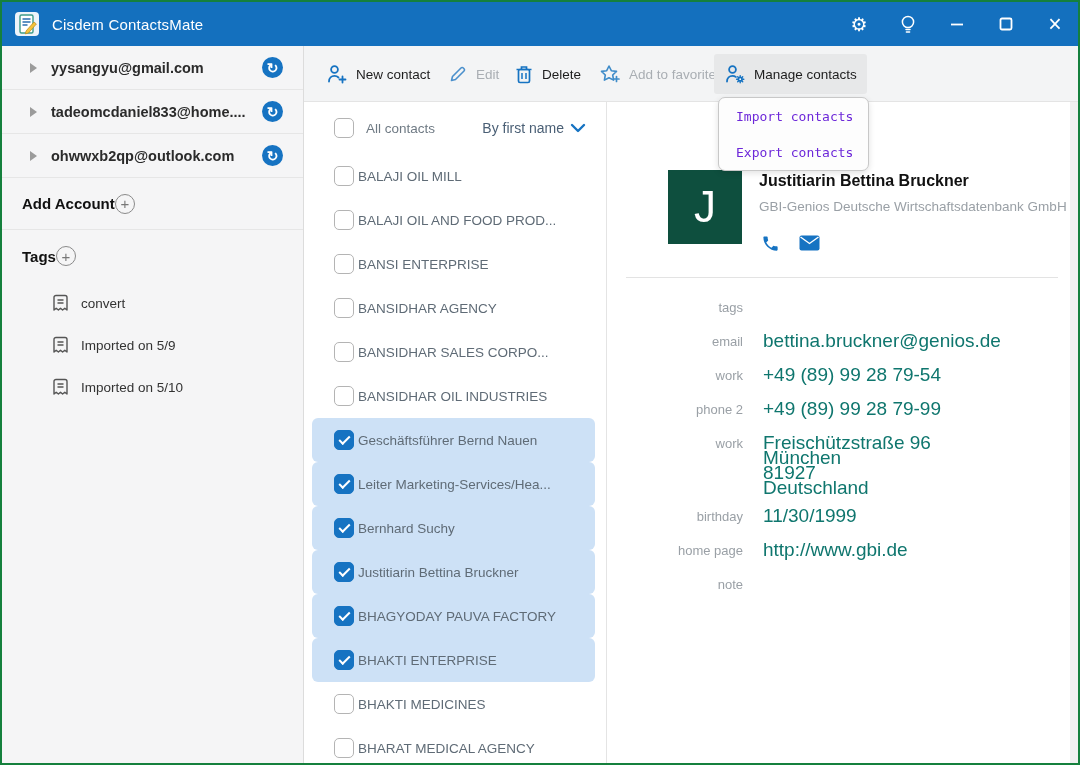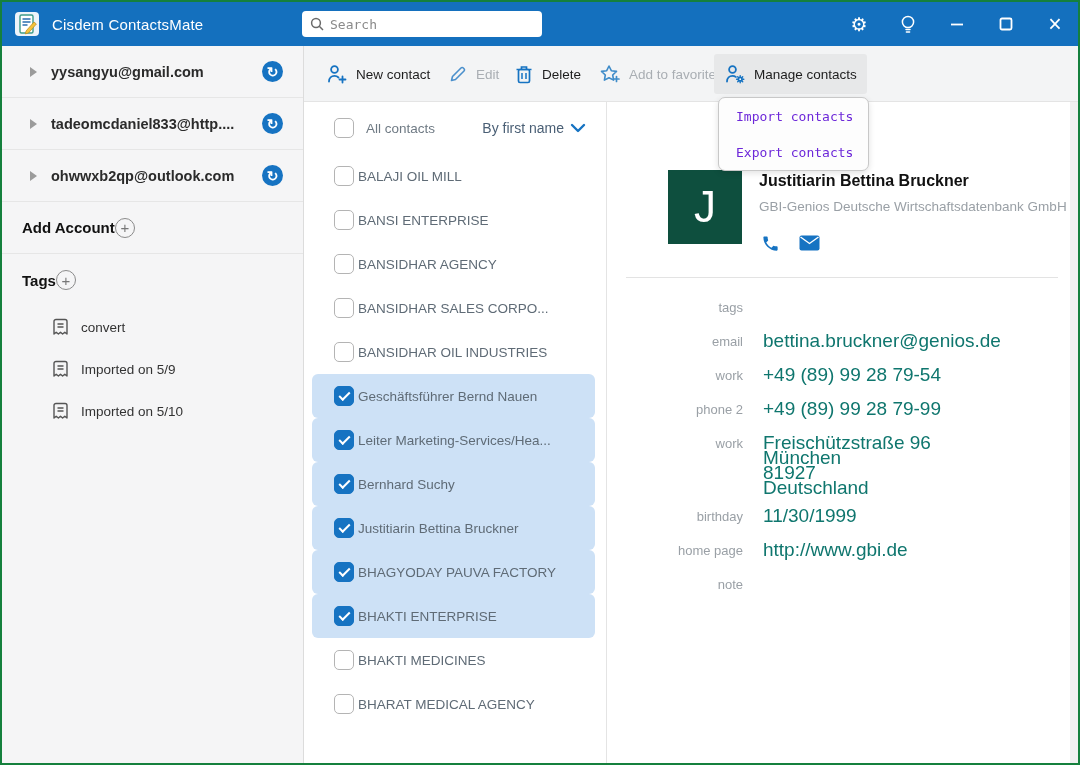--- a/index.html
+++ b/index.html
@@ -18,21 +18,21 @@
   .searchbox input{ border:none; outline:none; width:100%; margin-left:6px;
                     font-family:"DejaVu Sans Mono", monospace; font-size:13px; color:#333; }
   .searchbox input::placeholder{ color:#8a8a8a; }
   .tb-right{ margin-left:auto; display:flex; align-items:center; gap:27px; margin-right:12px; }
   .tb-ico{ color:#fff; width:22px; height:22px; display:flex; align-items:center;
            justify-content:center; font-size:19px; line-height:1; cursor:default; }
 
   
   .sidebar{ position:absolute; top:44px; left:0; width:302px; bottom:0; background:#f5f5f6;
             border-right:1px solid #dcdcdc; }
-  .acct-row{ height:52px; display:flex; align-items:center; border-bottom:1px solid #e6e6e6;
+  .acct-row{ height:44px; display:flex; align-items:center; border-bottom:1px solid #e6e6e6;
              padding:0 20px 0 28px; }
   .tri{ width:0; height:0; border-left:7px solid #9b9b9b; border-top:5px solid transparent;
         border-bottom:5px solid transparent; margin-right:14px; flex:0 0 auto; }
   .acct-label{ font-size:14.5px; font-weight:bold; color:#2b2b2b; white-space:nowrap;
                overflow:hidden; flex:1; }
   .sync{ width:21px; height:21px; border-radius:50%; background:#1673c2; color:#fff;
          display:flex; align-items:center; justify-content:center; font-size:14px;
          font-weight:bold; flex:0 0 auto; }
   .section-row{ height:52px; display:flex; align-items:center; justify-content:flex-start;
                 padding:0 20px; border-bottom:1px solid #e6e6e6; }
@@ -111,27 +111,20 @@
     <div class="app-logo">
       <svg width="26" height="26" viewBox="0 0 26 26">
         <rect x="1" y="1" width="24" height="24" rx="4" fill="#eef4fa"></rect>
         <rect x="6" y="4" width="13" height="18" rx="1.5" fill="#fff" stroke="#3f9c8a" stroke-width="1.4"></rect>
         <path d="M8.5 8h8M8.5 11h8M8.5 14h5" stroke="#2b6db0" stroke-width="1.3"></path>
         <path d="M12 20l8-9 2.4 2-8 9-3 .9z" fill="#f5c33b" stroke="#b58a1d" stroke-width=".7"></path>
       </svg>
     </div>
     <div class="app-title">Cisdem ContactsMate</div>
 
-    <div class="searchbox">
-      <svg width="14" height="14" viewBox="0 0 14 14">
-        <circle cx="6" cy="6" r="4.4" fill="none" stroke="#6a6a6a" stroke-width="1.5"></circle>
-        <path d="M9.3 9.3L13 13" stroke="#6a6a6a" stroke-width="1.5"></path>
-      </svg>
-      <input placeholder="Search" style="">
-    </div>
 
     <div class="tb-right">
       <span class="tb-ico">⚙</span>
       <span class="tb-ico">
         <svg width="16" height="21" viewBox="0 0 16 21">
           <circle cx="8" cy="8" r="5.6" fill="none" stroke="#fff" stroke-width="1.5"></circle>
           <path d="M6 15.6h4M6.4 18h3.2" stroke="#fff" stroke-width="1.5" stroke-linecap="round"></path>
         </svg>
       </span>
       <span class="tb-ico">
@@ -149,21 +142,21 @@
   </div>
 
   <div class="sidebar">
     <div class="acct-row">
       <span class="tri"></span>
       <span class="acct-label">yysangyu@gmail.com</span>
       <span class="sync">↻</span>
     </div>
     <div class="acct-row">
       <span class="tri"></span>
-      <span class="acct-label">tadeomcdaniel833@http....</span>
+      <span class="acct-label">tadeomcdaniel833@home....</span>
       <span class="sync">↻</span>
     </div>
     <div class="acct-row">
       <span class="tri"></span>
       <span class="acct-label">ohwwxb2qp@outlook.com</span>
       <span class="sync">↻</span>
     </div>
 
     <div class="section-row">
       <span class="section-title">Add Account</span>
@@ -258,20 +251,26 @@
         <svg width="16" height="10" viewBox="0 0 16 10">
           <path d="M2 2l6 6 6-6" fill="none" stroke="#1673c2" stroke-width="2.4" stroke-linecap="round" stroke-linejoin="round"></path>
         </svg>
       </span>
     </div>
 
     <div class="list-row">
         <div class="row-box">
       <span class="checkbox"></span>
       <span class="row-name">BALAJI OIL MILL</span>
+        </div>
+      </div>
+    <div class="list-row">
+        <div class="row-box">
+      <span class="checkbox"></span>
+      <span class="row-name">BALAJI OIL AND FOOD PROD...</span>
         </div>
       </div>
     <div class="list-row">
         <div class="row-box">
       <span class="checkbox"></span>
       <span class="row-name">BANSI ENTERPRISE</span>
         </div>
       </div>
     <div class="list-row">
         <div class="row-box">

